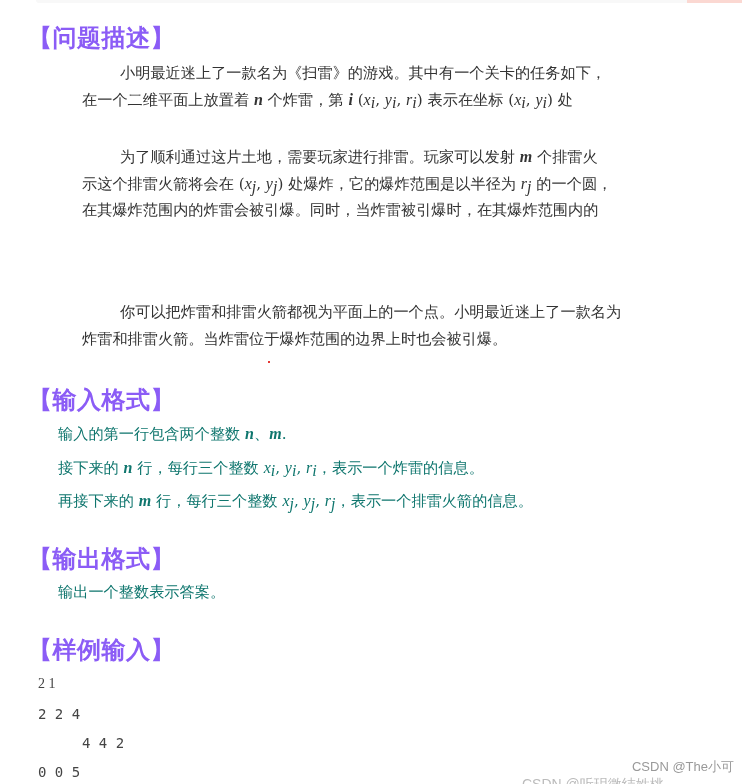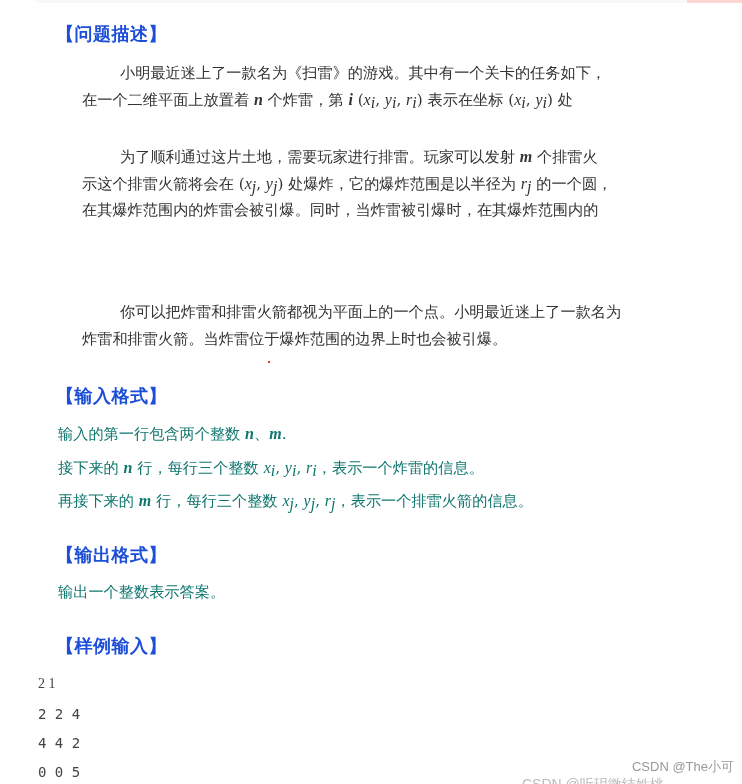--- a/index.html
+++ b/index.html
@@ -10,23 +10,23 @@
   }
   .top-bar {
     position: absolute; left: 36px; top: 0; width: 655px; height: 3px;
     background: #f8f8f8; border-bottom-left-radius: 8px;
   }
   .top-accent {
     position: absolute; left: 687px; top: 0; width: 55px; height: 3px;
     background: #fbd8d2;
   }
   .heading {
-    position: absolute; left: 56px;
+    position: absolute; left: 28px;
     font-family: "DejaVu Sans", "Liberation Sans", sans-serif;
-    font-weight: bold; font-size: 18px; color: #1d4ed8; letter-spacing: 0.5px;
+    font-weight: bold; font-size: 24px; color: #8b5cf6; letter-spacing: 0.5px;
     white-space: nowrap;
   }
   .para {
     position: absolute; left: 38px; width: 640px;
     font-size: 15.2px; line-height: 26.5px; color: #333333;
     text-align: justify;
   }
   .para .line { display: block; white-space: nowrap; height: 26.5px; margin-left: 44px; }
   .indent { padding-left: 38px; }
   .math { font-style: italic; font-family: "Liberation Serif", "DejaVu Serif", serif; font-size: 16px; }
@@ -115,17 +115,17 @@
 <div class="fmt-line" style="top:491px;">
   <span>再接下来的 </span><span class="mathb">m</span><span> 行，每行三个整数 </span><span><span class="math">x</span><sub class="math">j</sub>, <span class="math">y</span><sub class="math">j</sub>, <span class="math">r</span><sub class="math">j</sub></span><span>，表示一个排雷火箭的信息。</span>
 </div>
 
 <div class="heading" style="top:543px;">【输出格式】</div>
 <div class="fmt-line" style="top:582px;">输出一个整数表示答案。</div>
 
 <div class="heading" style="top:634px;">【样例输入】</div>
 <div class="sample" style="top:676px;font-family:Liberation Serif, serif;">2 1</div>
 <div class="sample" style="top:706px;">2 2 4</div>
-<div class="sample" style="top:735px;">4 4 2</div>
+<div class="sample" style="top:735px;margin-left:44px;">4 4 2</div>
 <div class="sample" style="top:764px;">0 0 5</div>
 
 <div class="watermark">CSDN @The小可</div>
 <div class="watermark2">CSDN @听玥微结姓桃</div>
 
 </body></html>

